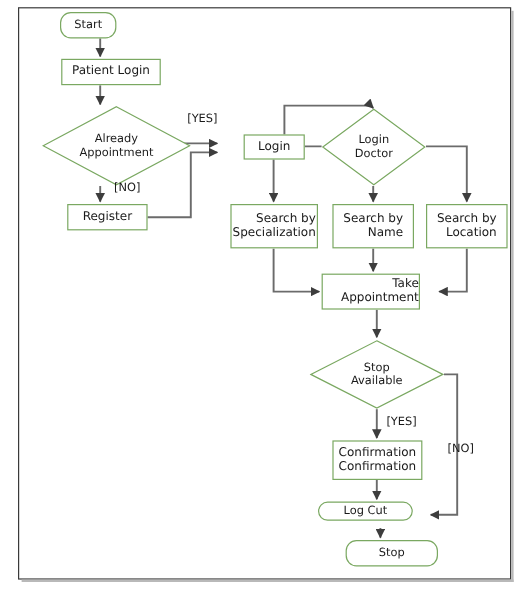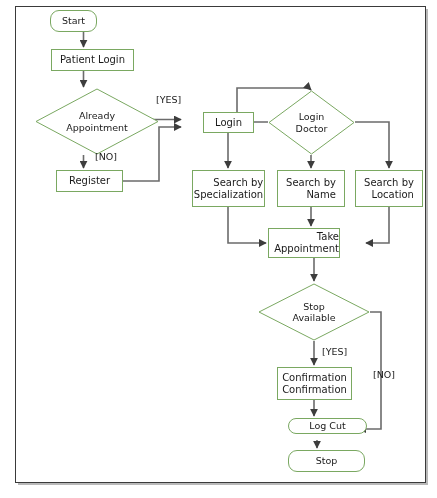--- a/index.html
+++ b/index.html
@@ -135,42 +135,42 @@
     </span>
   </div>
 
   <div class="node proc" style="left:355px;top:170px;width:68px;height:37px;">
     <span class="lbl">
       <span>Search by</span><br>
       <span>Location</span>
     </span>
   </div>
 
-  <div class="node proc" style="left:268px;top:228px;width:72px;height:30px;">
+  <div class="node proc" style="left:268px;top:228px;width:82px;height:30px;">
     <span class="lbl">Take Appointment</span>
   </div>
 
   <div class="node dec" style="left:258px;top:283px;width:112px;height:58px;">
     <svg class="dshape" viewBox="0 0 112 58" preserveAspectRatio="none">
       <polygon points="56,1 111,29 56,57 1,29" fill="#ffffff" stroke="#7aa861" stroke-width="1"></polygon>
     </svg>
     <div class="dtext">
       <span>Stop</span><br>
       <span>Available</span>
     </div>
   </div>
 
   <div class="node proc" style="left:277px;top:367px;width:75px;height:33px;">
     <span class="lbl">
       <span>Confirmation</span><br>
       <span>Confirmation</span>
     </span>
   </div>
 
-  <div class="node term" style="left:288px;top:418px;width:79px;height:16px;">
+  <div class="node term" style="left:265px;top:418px;width:79px;height:16px;">
     <span class="lbl">Log Cut</span>
   </div>
 
   <div class="node term" style="left:288px;top:450px;width:77px;height:22px;">
     <span class="lbl">Stop</span>
   </div>
 
   <div class="elabel" style="left:156px;top:94px;">[YES]</div>
   <div class="elabel" style="left:95px;top:151px;">[NO]</div>
   <div class="elabel" style="left:322px;top:346px;">[YES]</div>

